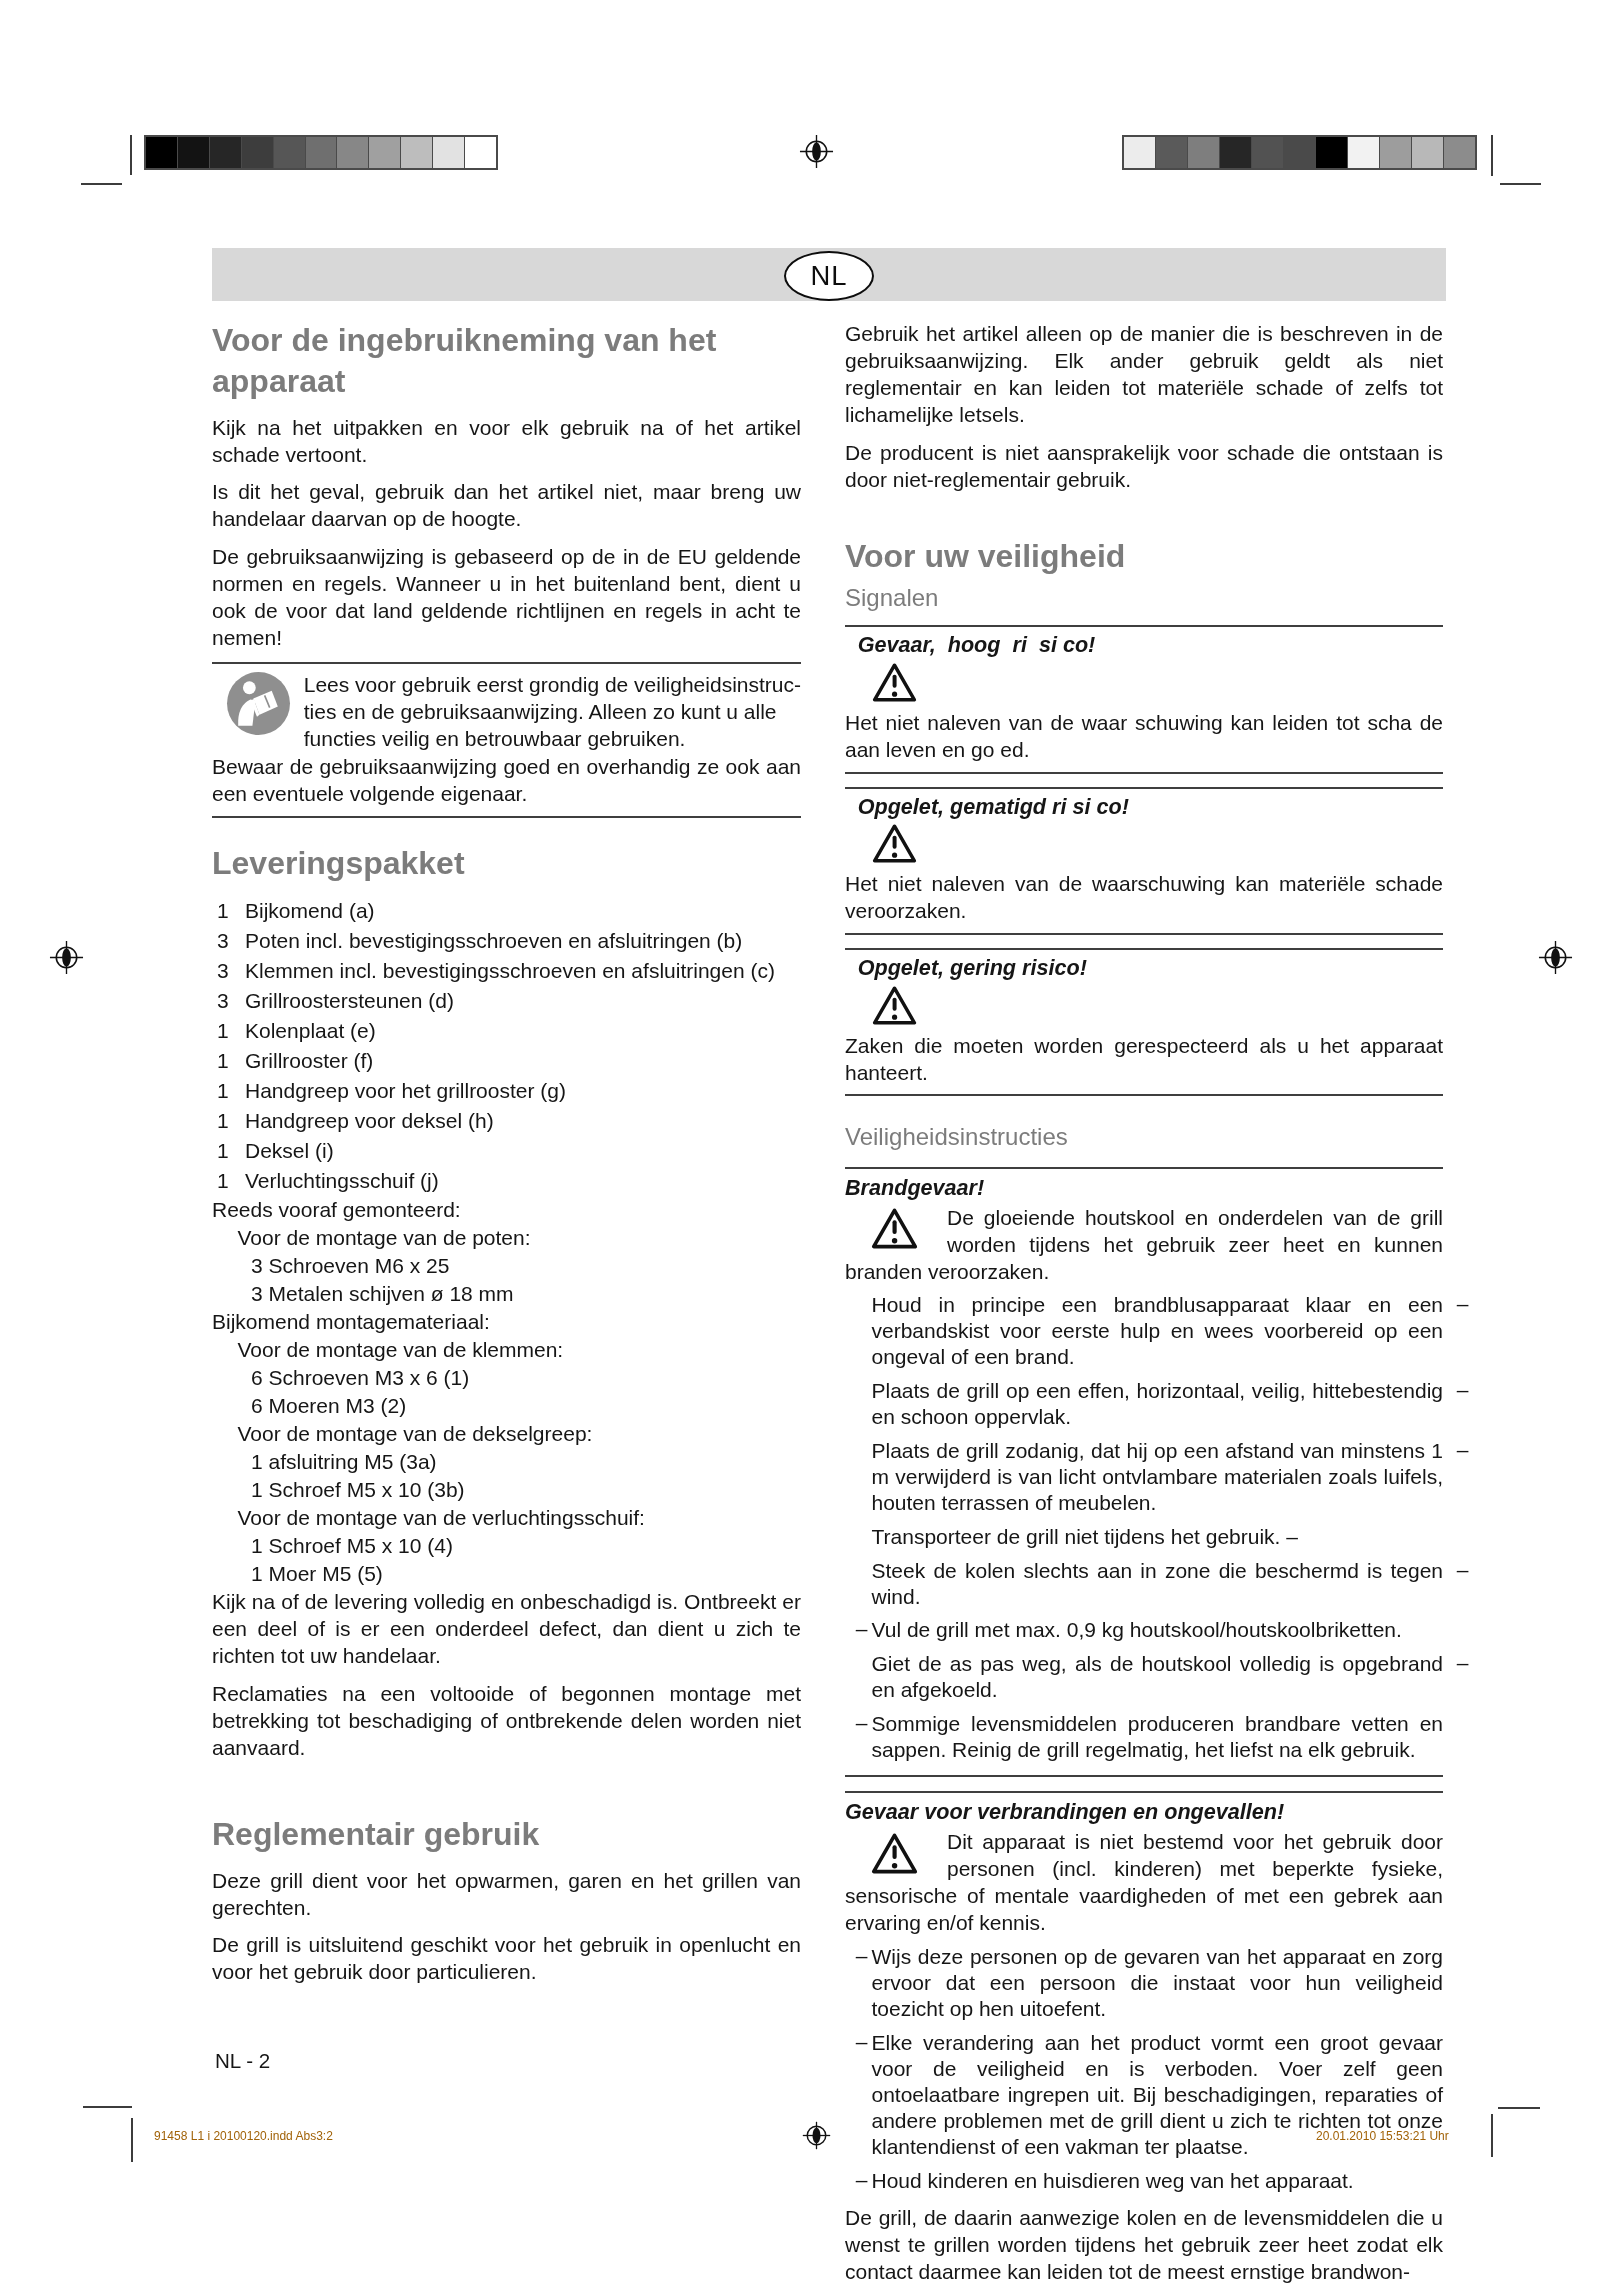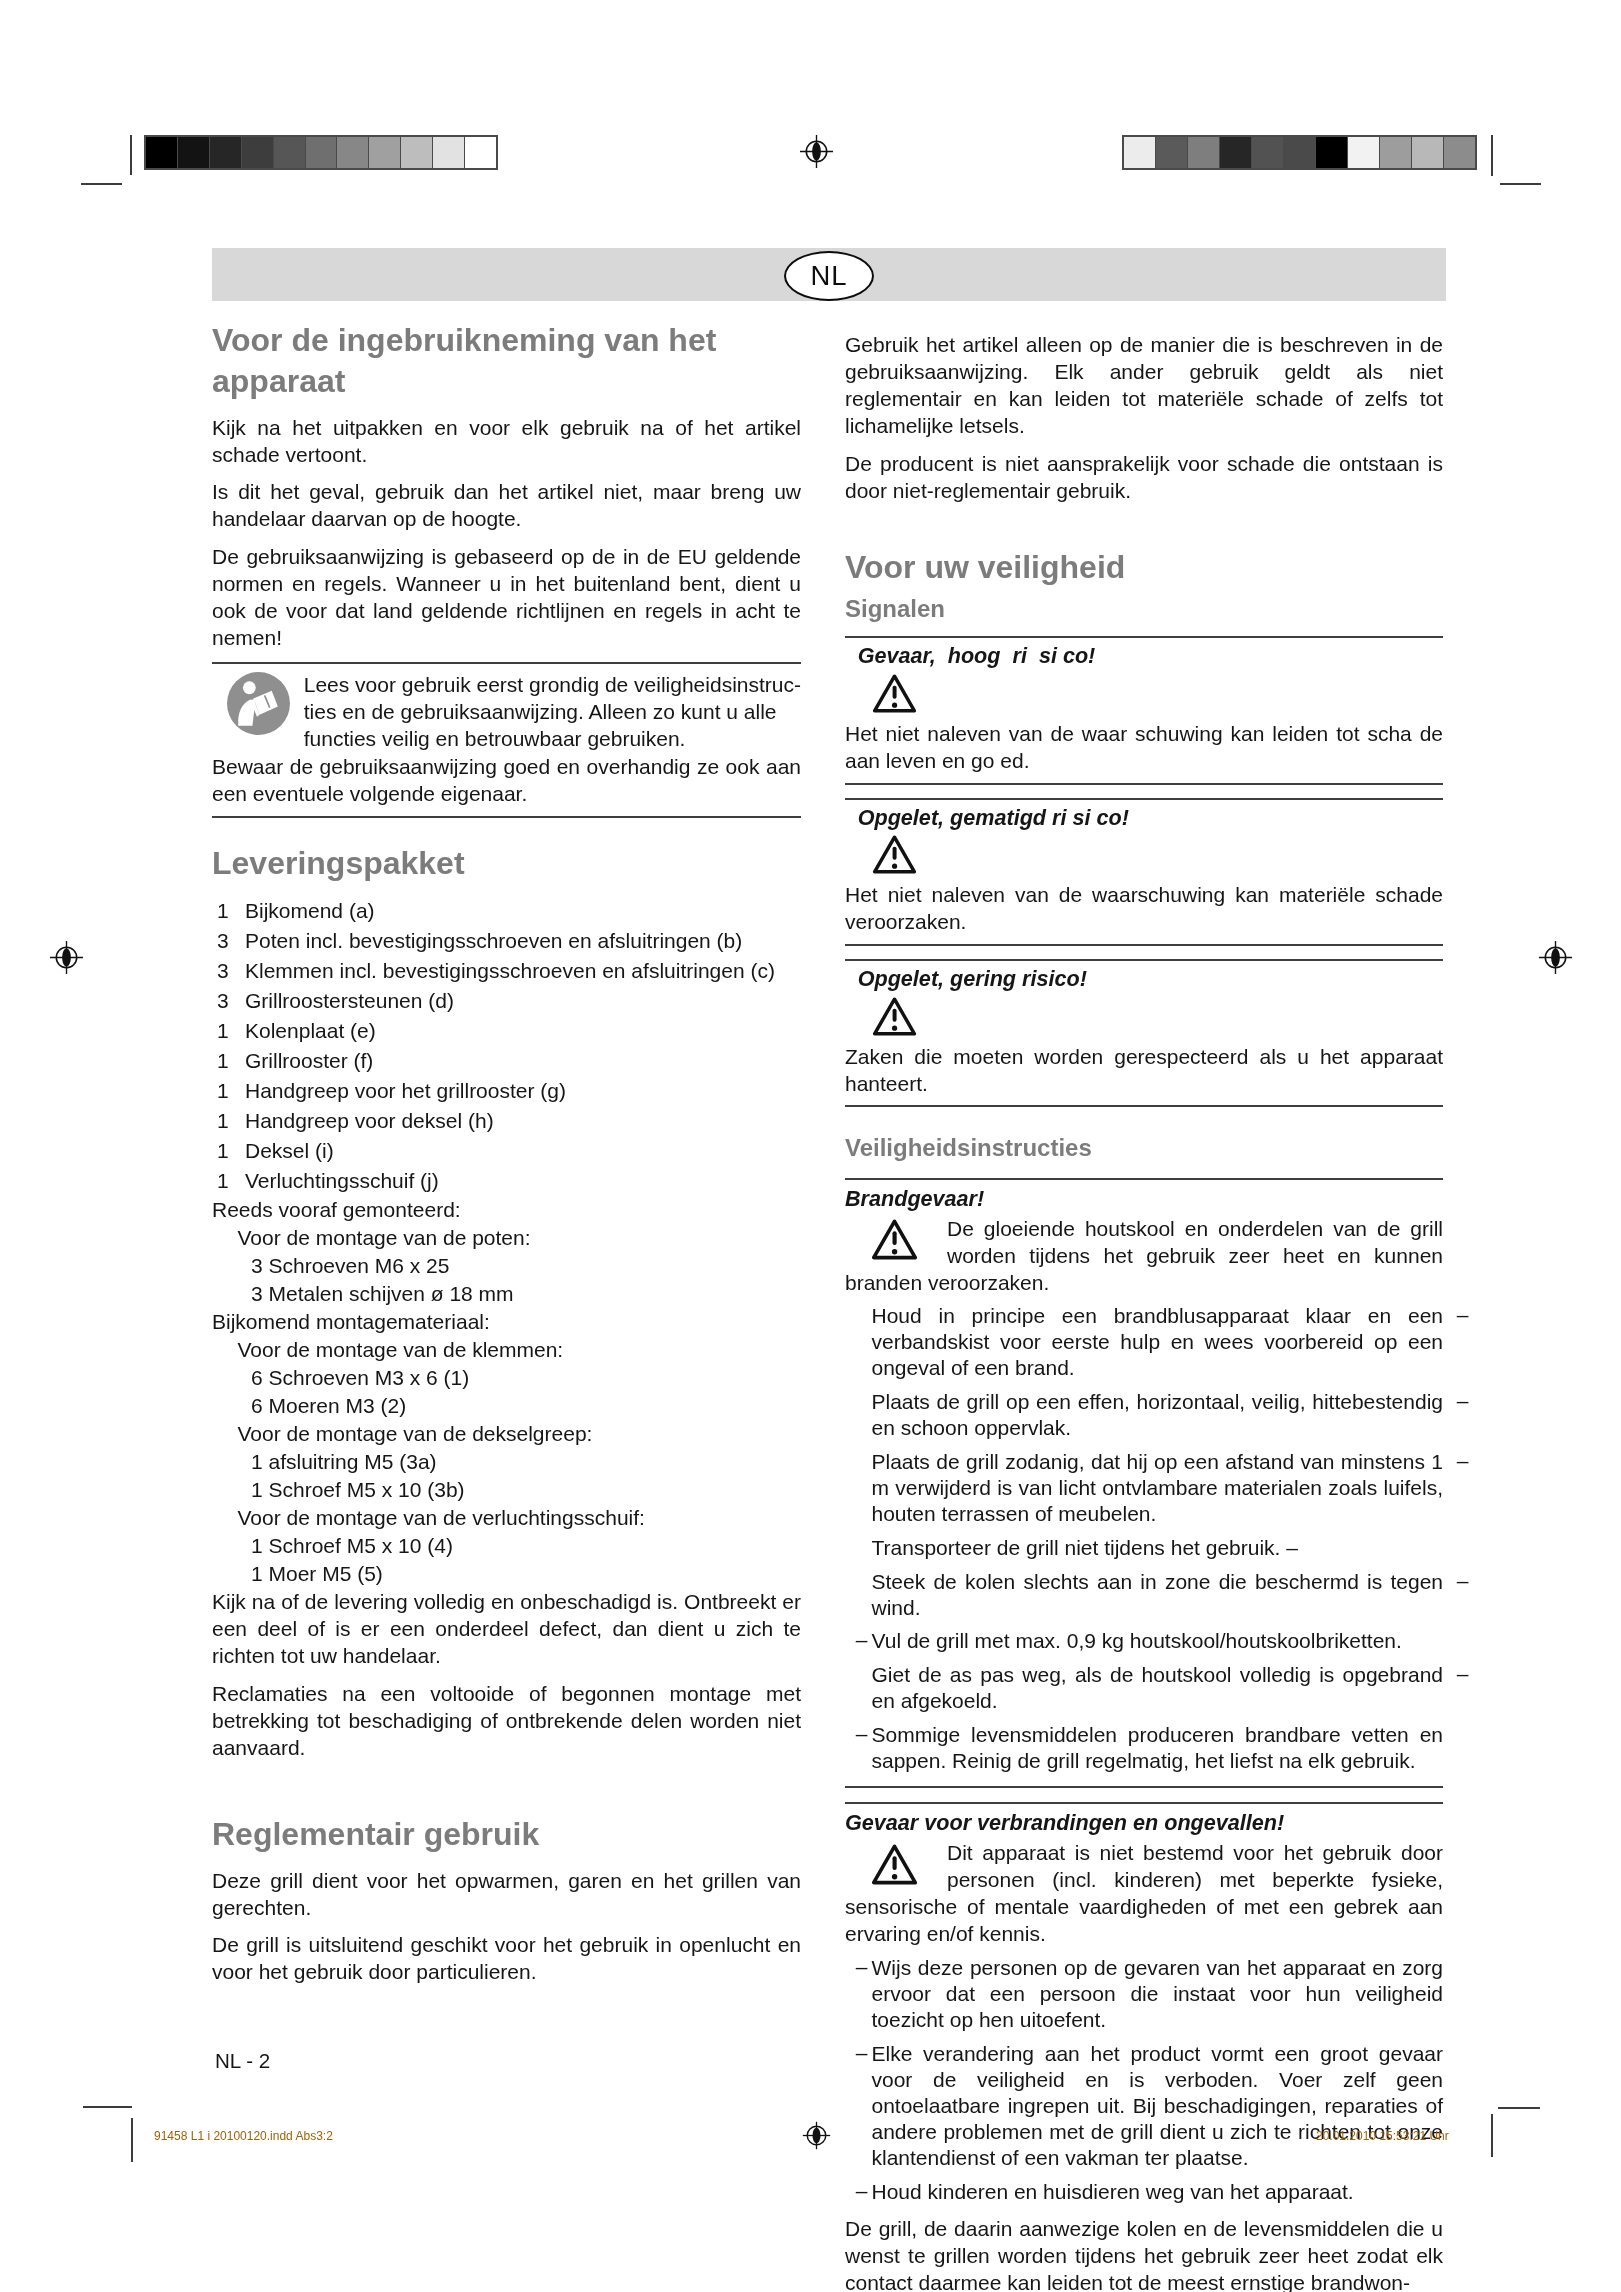--- a/index.html
+++ b/index.html
@@ -22,21 +22,21 @@
              background:#fff;border:2.9px solid #0d0d0d;border-radius:50%;
              display:flex;align-items:center;justify-content:center;
              font-size:27.4px;letter-spacing:1px;color:#0d0d0d;}
 
   
   .col{position:absolute;top:312px;font-size:21px;line-height:27px;}
   .col-left{left:212px;width:589px;}
   .col-right{left:845px;width:598px;}
   p.body{margin:0 0 10.8px;text-align:justify;}
   h1{font-size:32px;line-height:41px;font-weight:bold;color:#7c7c7c;margin:7.8px 0 11.8px;}
-  h2{font-size:24px;line-height:30px;font-weight:bold;color:#7c7c7c;margin:5.9px 0 0;}
+  h2{font-size:24px;line-height:30px;font-weight:normal;color:#7c7c7c;margin:5.9px 0 0;}
 
   
   .notice{border-top:2px solid #3f3f3f;border-bottom:2px solid #3f3f3f;
           padding:6.9px 0 8.8px;margin:5.9px 0 0;}
   .notice-row{display:flex;gap:13px;justify-content:flex-end;}
   .notice-pre{white-space:pre-line;margin:0;}
   .notice-rest{margin:1px 0 0;text-align:justify;}
 
   
   .pkg-row{display:grid;grid-template-columns:33px 1fr;line-height:30px;}
@@ -268,21 +268,21 @@
     <p class="body gap-top">Kijk na of de levering volledig en onbeschadigd is. Ontbreekt er een deel of is er een onderdeel defect, dan dient u zich te richten tot uw handelaar.</p>
     <p class="body">Reclamaties na een voltooide of begonnen montage met betrekking tot beschadiging of ontbrekende delen worden niet aanvaard.</p>
 
     <h1 class="h1-reg">Reglementair gebruik</h1>
     <p class="body">Deze grill dient voor het opwarmen, garen en het grillen van gerechten.</p>
     <p class="body">De grill is uitsluitend geschikt voor het gebruik in openlucht en voor het gebruik door particulieren.</p>
   </div>
 
   <div class="col col-right">
 
-    <p class="body" style="margin-top:19px;">Gebruik het artikel alleen op de manier die is beschreven in de gebruiksaanwijzing. Elk ander gebruik geldt als niet reglementair en kan leiden tot materiële schade of zelfs tot lichamelijke letsels.</p>
+    <p class="body" style="margin-top:8px;">Gebruik het artikel alleen op de manier die is beschreven in de gebruiksaanwijzing. Elk ander gebruik geldt als niet reglementair en kan leiden tot materiële schade of zelfs tot lichamelijke letsels.</p>
     <p class="body">De producent is niet aansprakelijk voor schade die ontstaan is door niet-reglementair gebruik.</p>
 
     <h1 style="margin-top:43px;margin-bottom:0;">Voor uw veiligheid</h1>
     <h2>Signalen</h2>
 
     <div class="signals">
 
         <div class="sig-box">
           <div class="sig-title">Gevaar,  hoog  ri  si co!</div>
           <div class="sig-row">

